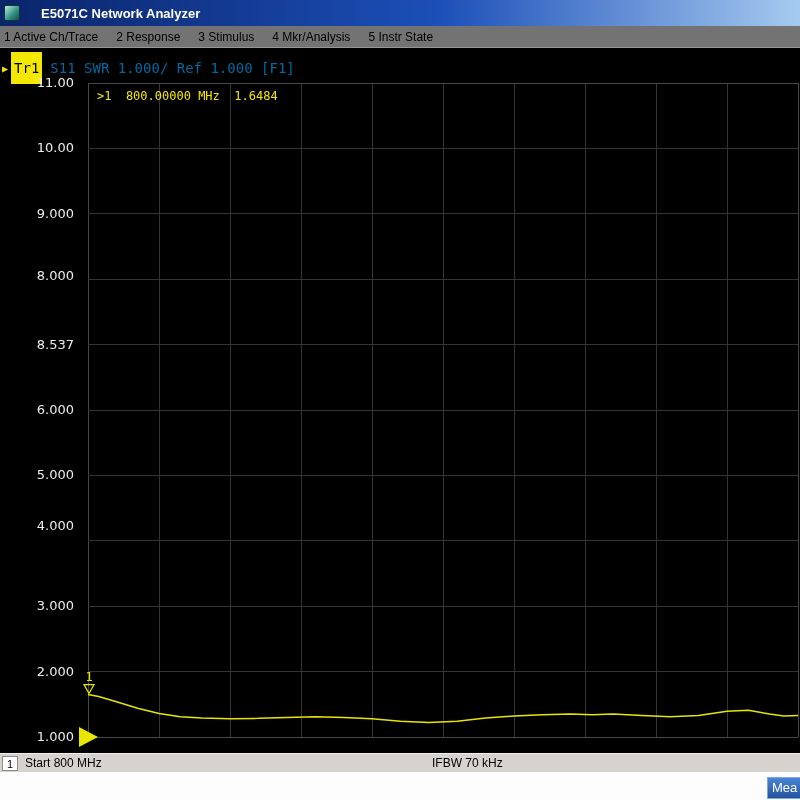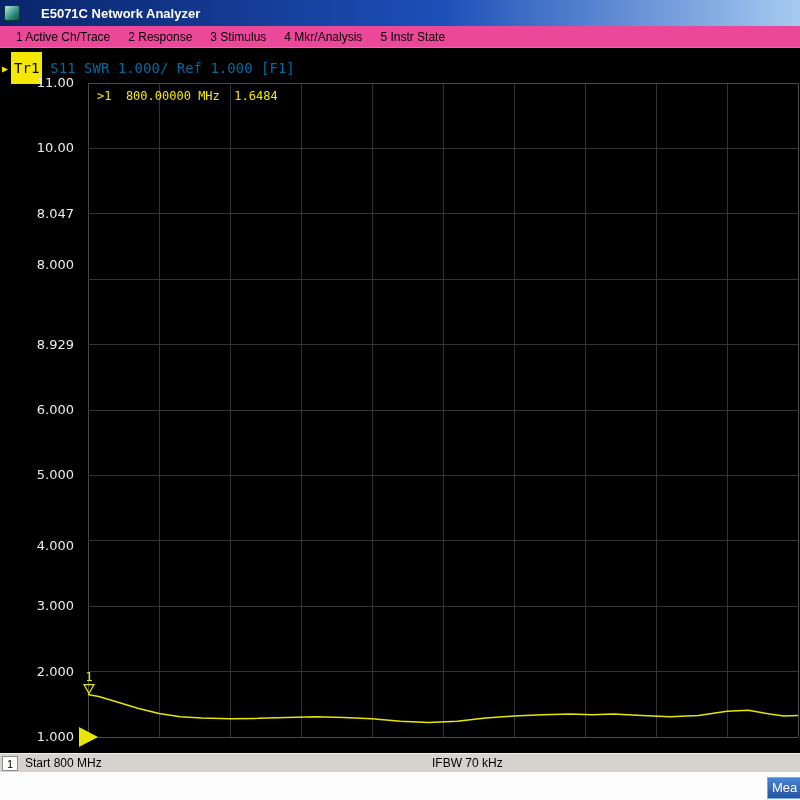--- a/index.html
+++ b/index.html
@@ -9,22 +9,22 @@
   
   .titlebar { position:absolute; top:0; left:0; right:0; height:26px;
     background:linear-gradient(90deg,#0a246a 0%,#1c4fb8 55%,#a6caf0 100%);
     display:flex; align-items:center; padding-left:4px; }
   .app-icon { width:16px; height:16px; margin-right:5px; border-radius:2px;
     background:linear-gradient(135deg,#bfe8e0 0%,#2e8d80 60%,#134f46 100%);
     border:1px solid #0b3a33; }
   .title-text { color:#fff; font-weight:bold; font-size:13px;padding-left:16px; }
 
   
-  .menubar { position:absolute; top:26px; left:0; right:0; height:22px; background:#ec4899;
-    display:flex; align-items:center; gap:18px; padding-left:16px; font-size:12px; color:#000;
+  .menubar { position:absolute; top:26px; left:0; right:0; height:22px; background:#737373;
+    display:flex; align-items:center; gap:18px; padding-left:4px; font-size:12px; color:#000;
     border-bottom:1px solid #9a9792; }
   .menu-item { cursor:default; white-space:nowrap; }
 
   
   .display { position:absolute; top:48px; left:0; right:0; height:705px; background:#000; }
 
   .trace-bar { position:absolute; top:4px; left:2px; display:flex; align-items:center;
     font-family:"DejaVu Sans Mono", monospace; font-size:14px; white-space:pre; }
   .tr-arrow { color:#f5e800; font-size:10px; margin-right:3px; }
   .tr-label { background:#f5e800; color:#000; padding:8px 3px; }
@@ -76,26 +76,26 @@
 
     <div class="trace-bar">
       <span class="tr-arrow">▶</span>
       <span class="tr-label">Tr1</span>
       <span class="tr-info">S11 SWR 1.000/ Ref 1.000 [F1]</span>
     </div>
 
     <div class="y-axis" id="y-axis">
         <div class="ytick" style="top: -9px;">11.00</div>
         <div class="ytick" style="top: 56.4px;">10.00</div>
-        <div class="ytick" style="top: 121.8px;">8.047</div>
-        <div class="ytick" style="top: 173px;">8.000</div>
-        <div class="ytick" style="top: 252.6px;">8.929</div>
+        <div class="ytick" style="top: 121.8px;">9.000</div>
+        <div class="ytick" style="top: 184px;">8.000</div>
+        <div class="ytick" style="top: 252.6px;">8.537</div>
         <div class="ytick" style="top: 318px;">6.000</div>
         <div class="ytick" style="top: 383.4px;">5.000</div>
-        <div class="ytick" style="top: 454px;">4.000</div>
+        <div class="ytick" style="top: 434px;">4.000</div>
         <div class="ytick" style="top: 514.2px; padding-left: 16px;">3.000</div>
         <div class="ytick" style="top: 579.6px;">2.000</div>
         <div class="ytick" style="top: 645px;">1.000</div>
       </div>
 
     <div class="plot-area">
       <svg id="plot-svg" width="710" height="654" viewBox="0 0 710 654">
           <line x1="0" y1="0" x2="0" y2="654" stroke="#484848" stroke-width="1" shape-rendering="crispEdges"></line>
           <line x1="71" y1="0" x2="71" y2="654" stroke="#343434" stroke-width="1" shape-rendering="crispEdges"></line>
           <line x1="142" y1="0" x2="142" y2="654" stroke="#343434" stroke-width="1" shape-rendering="crispEdges"></line>

